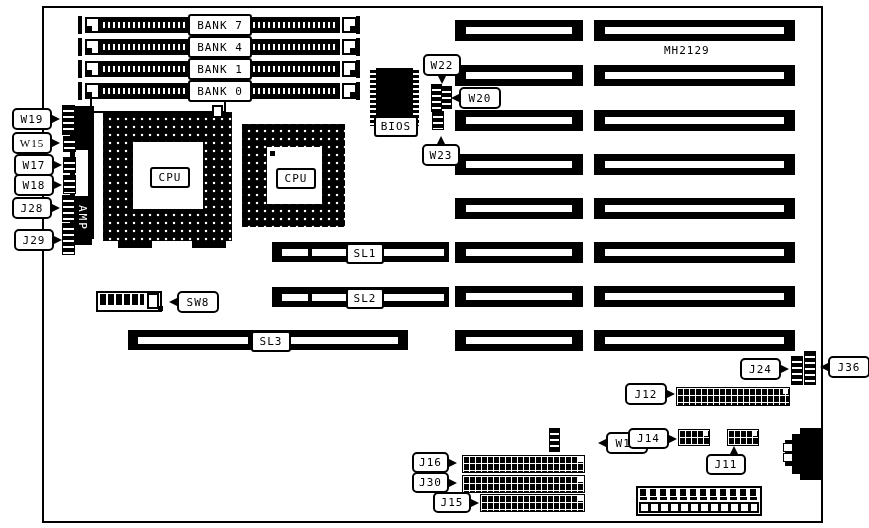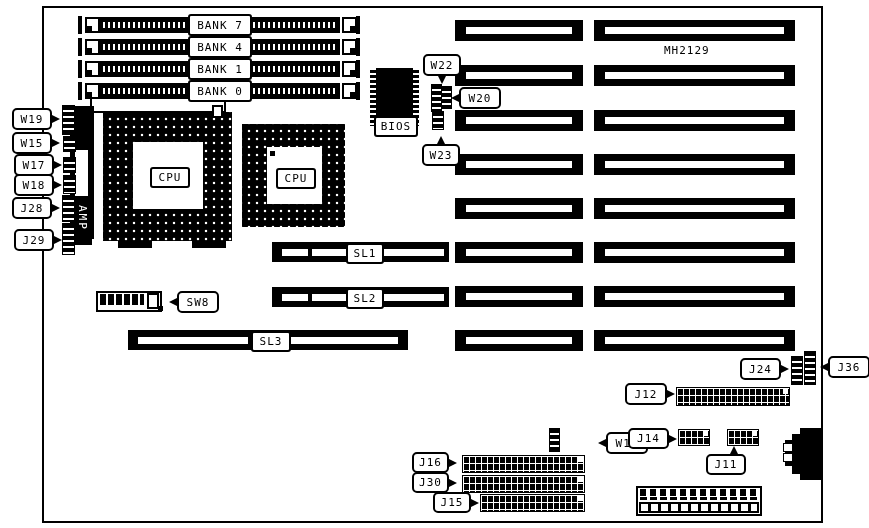--- a/index.html
+++ b/index.html
@@ -131,21 +131,21 @@
        writing-mode:vertical-rl;font-size:11px;letter-spacing:2px;display:flex;align-items:center;justify-content:center;">AMP</div>
   <div class="blk" style="left:72px;top:239px;width:20px;height:6px;z-index:1;"></div>
 
   <div class="jmp" style="left:62px;top:105px;width:11px;height:28px;"></div>
   <div class="co" style="left:12px;top:108px;width:36px;height:18px;">
     <span>W19</span>
       <span class="ptr pr"></span>
     </div>
 
   <div class="jmp" style="left:63px;top:136px;width:11px;height:14px;"></div>
-  <div class="co" style="left:12px;top:132px;width:36px;height:18px;">
+  <div class="co" style="left:12px;top:132px;width:36px;height:18px;font-family:Liberation Serif, serif;">
     <span>W15</span>
       <span class="ptr pr"></span>
     </div>
 
   <div class="jmp" style="left:63px;top:157px;width:11px;height:14px;"></div>
   <div class="co" style="left:14px;top:154px;width:36px;height:18px;">
     <span>W17</span>
       <span class="ptr pr"></span>
     </div>
 

